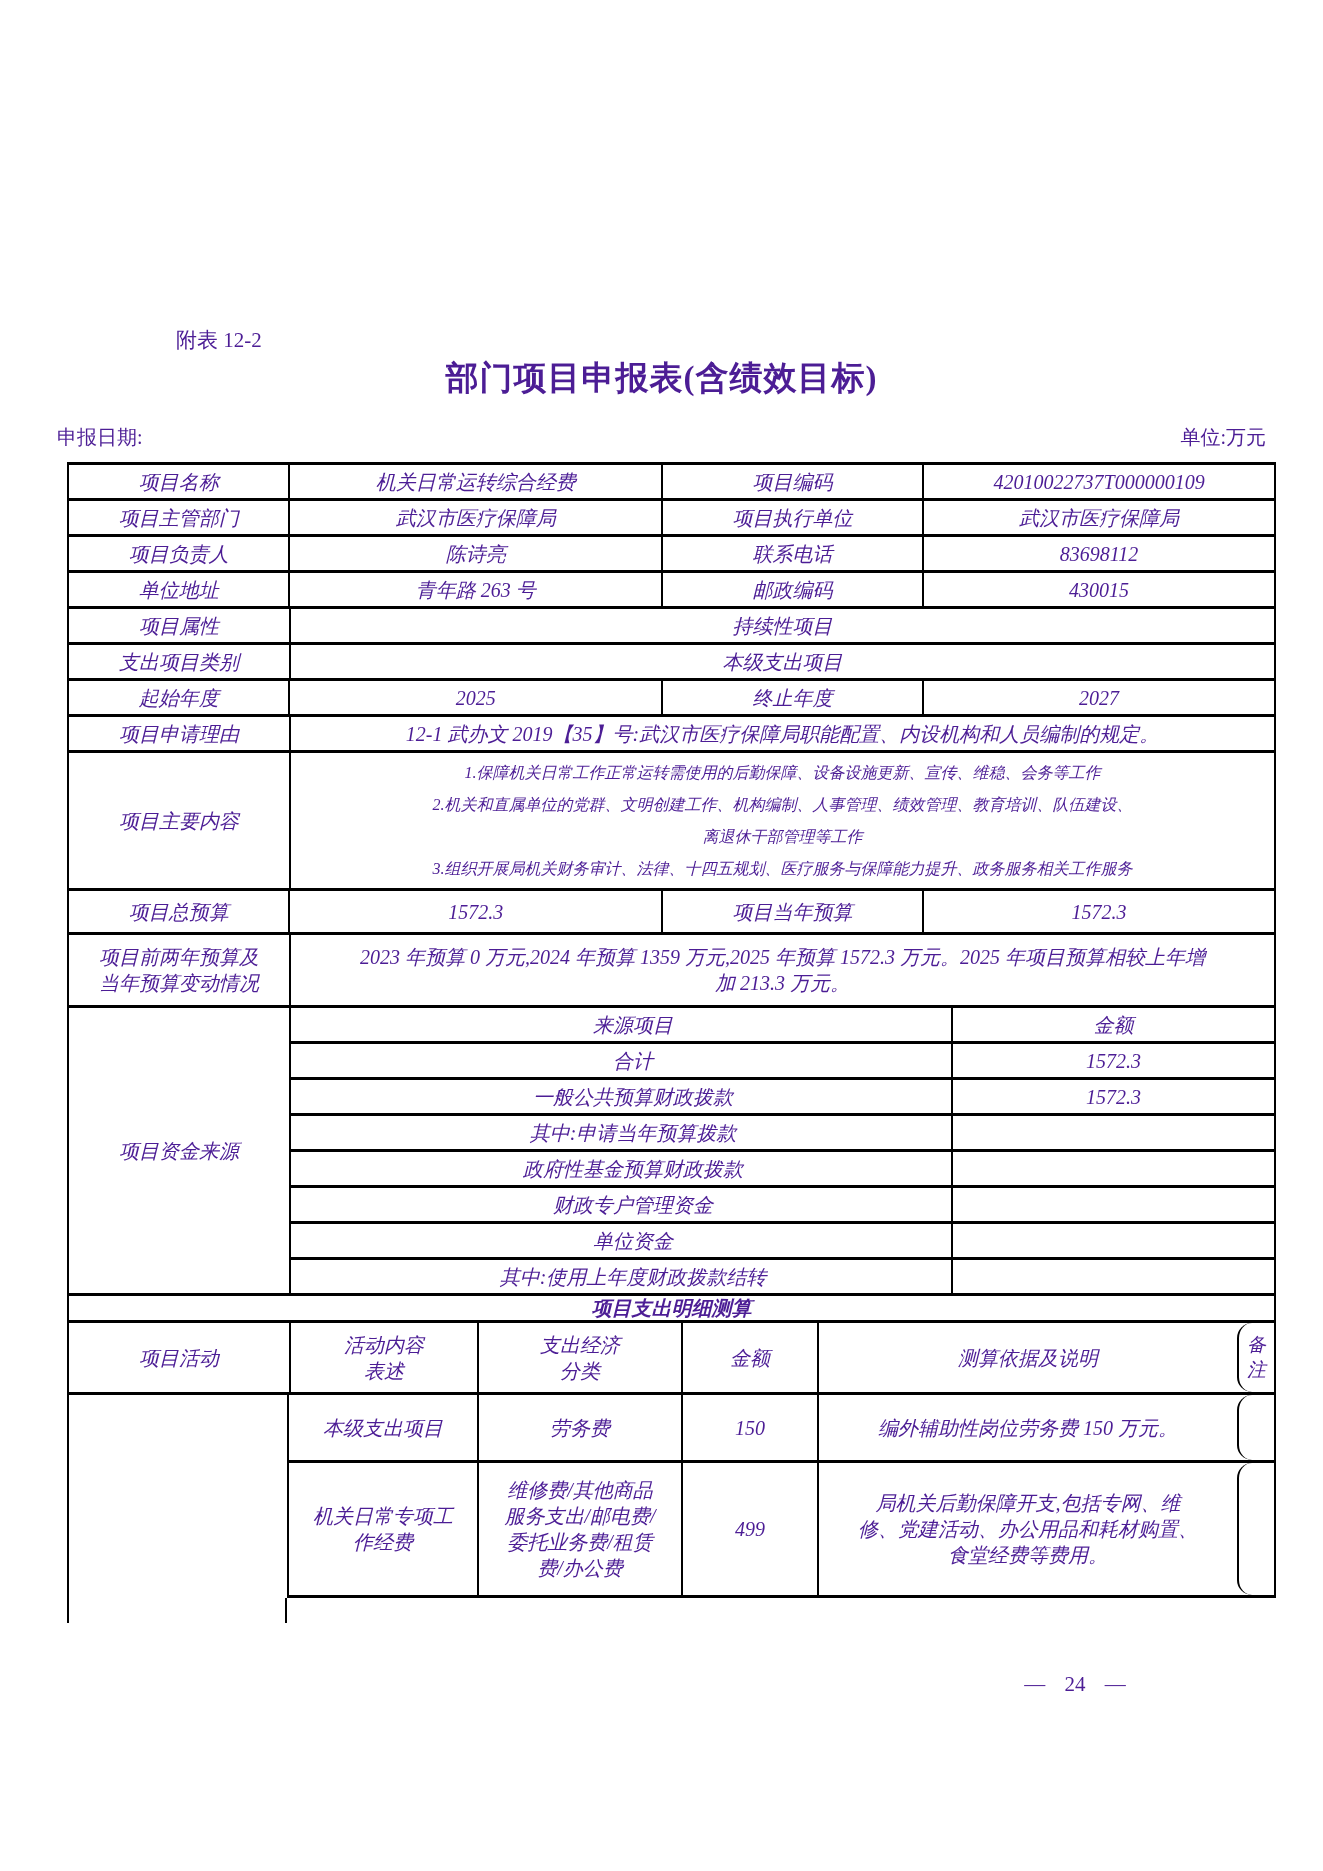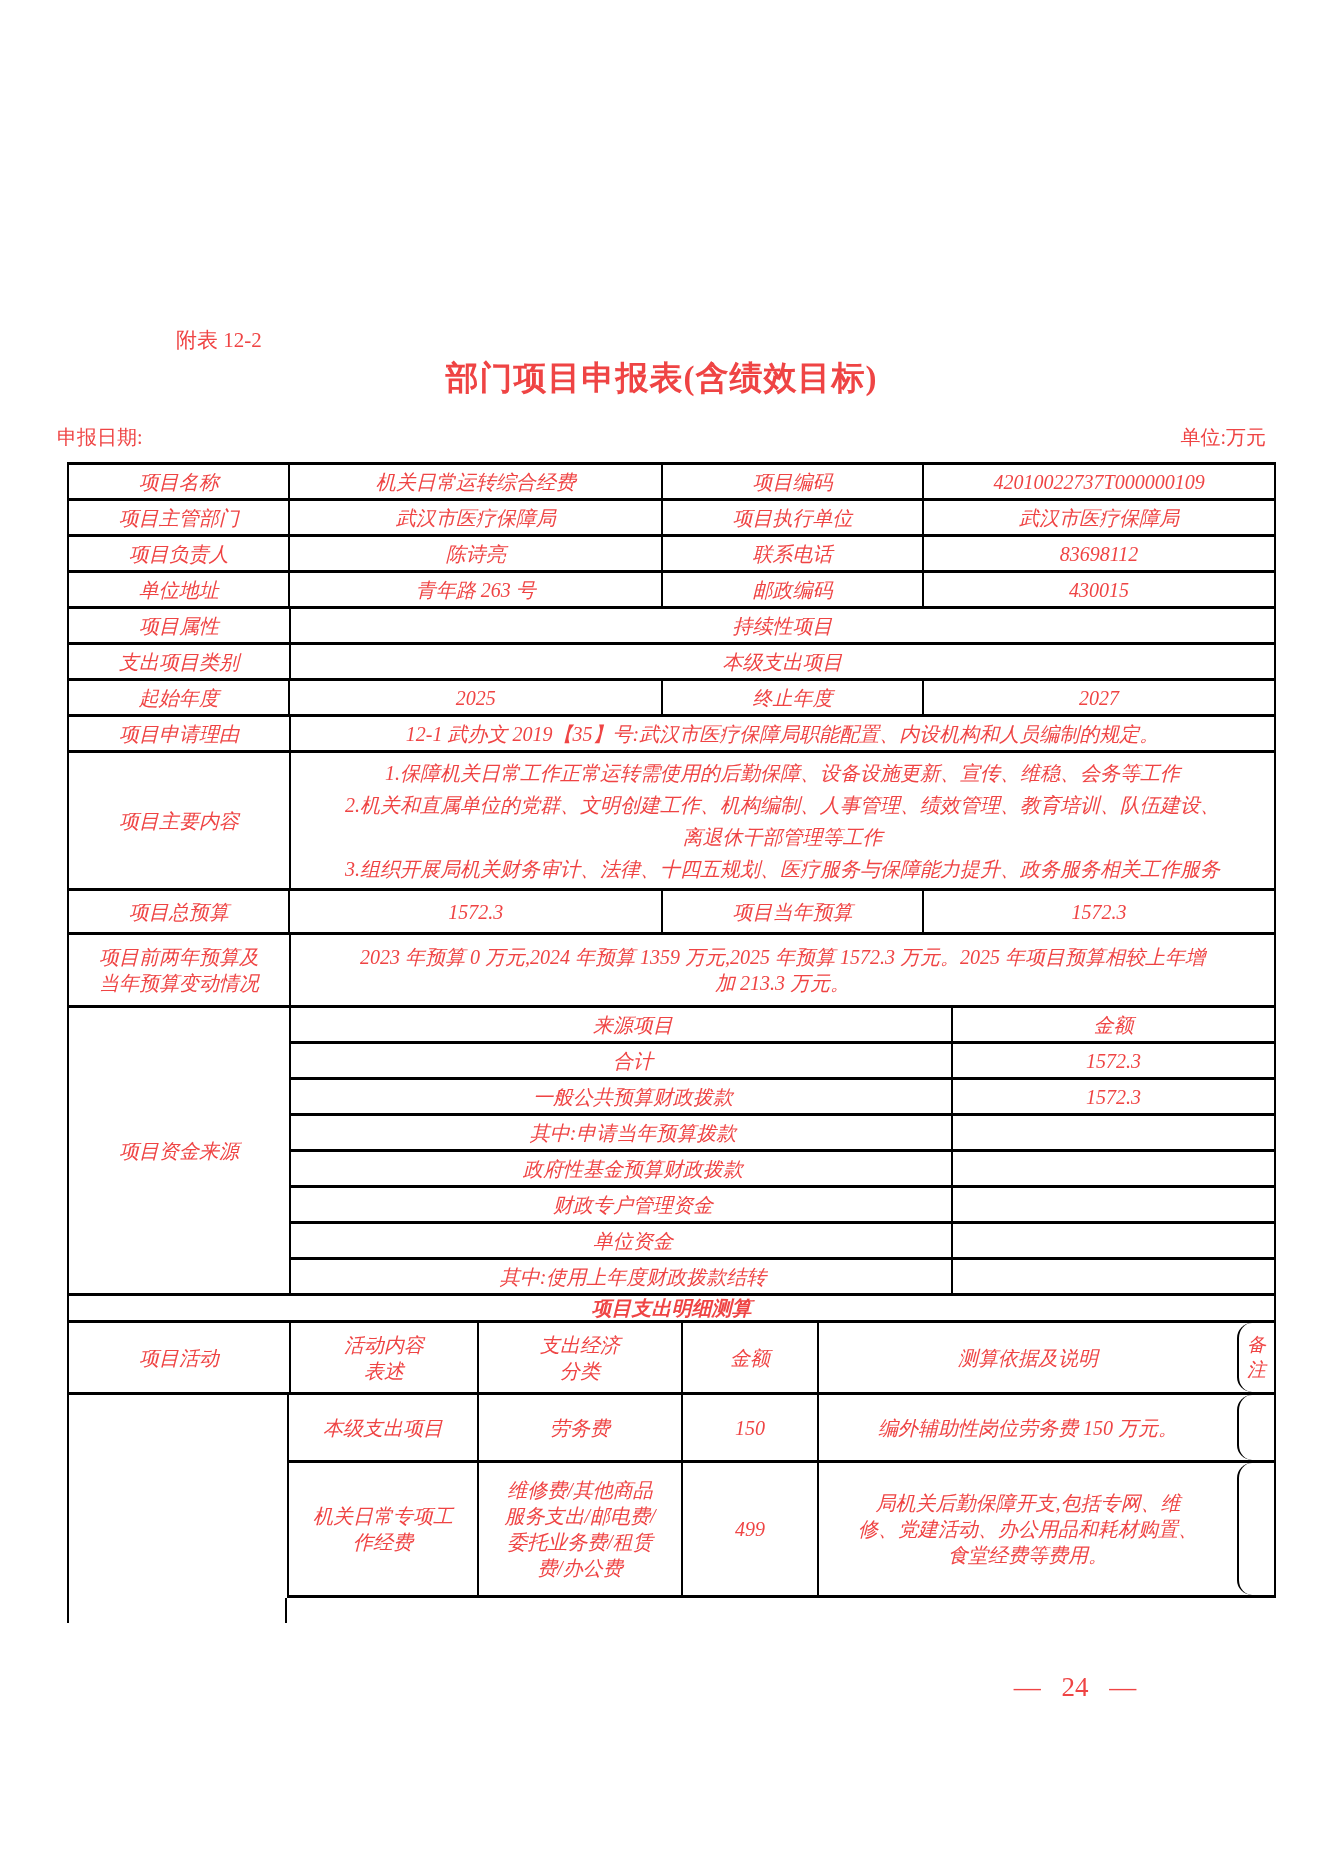--- a/index.html
+++ b/index.html
@@ -1,50 +1,50 @@
 <!DOCTYPE html>
 <html><head>
 <meta charset="utf-8">
 <style>
   html,body{margin:0;padding:0;background:#e8e8e8;}
   .page{position:relative;width:1323px;height:1871px;background:#ffffff;margin:0 auto;
-        font-family:"Liberation Serif","DejaVu Serif",serif;color:#ef4444;overflow:hidden;}
+        font-family:"Liberation Serif","DejaVu Serif",serif;color:#4c1d95;overflow:hidden;}
   .attach{position:absolute;left:176px;top:326px;font-size:21px;}
   .title{position:absolute;left:57px;top:356px;width:1209px;margin:0;text-align:center;
          font-size:33px;font-weight:bold;letter-spacing:1px;}
   .meta{position:absolute;left:57px;top:424px;width:1209px;display:flex;
         justify-content:space-between;font-size:20px;}
   .sheet{position:absolute;left:67px;top:462px;width:1209px;font-style:italic;}
   .tbl{border-left:2px solid #000;border-right:2px solid #000;border-top:3px solid #000;box-sizing:content-box;}
   .row{display:flex;border-bottom:3px solid #000;box-sizing:border-box;}
   .cell{box-sizing:border-box;display:flex;flex-direction:column;align-items:center;
         justify-content:center;text-align:center;font-size:20px;line-height:1.3;overflow:hidden;}
   .bl{border-left:2px solid #000;}
   .w1{width:220px}.w2{width:374px}.w3{width:262px}.w4{width:353px}.wv{width:985px;flex:1}
   .h36{height:36px}.h34{height:44px}.h138{height:138px}.h73{height:73px}.h35{height:27px}.h72{height:72px}
   .preline{white-space:pre-line;}
-  .paras p{margin:0;line-height:32px;font-size:20px;}
+  .paras p{margin:0;line-height:32px;font-size:16px;}
   .bold{font-weight:bold;}
   
   .fsec{display:flex;border-bottom:3px solid #000;}
   .flabel{width:220px;}
   .fright{flex:1;border-left:2px solid #000;}
   .frow{display:flex;border-bottom:3px solid #000;height:36px;box-sizing:border-box;padding-left:24px;}
   .frow.last{border-bottom:none;height:33px;}
   .fs{width:636px}.fa{flex:1;border-left:2px solid #000;}
   
   .dh1{width:220px}.d2{width:188px}.d3{width:204px}.d4{width:136px}.d5{width:420px}.d6{flex:1;font-size:19px;border-radius:15px;}
   .detail-body{display:flex;}
   .dcol1{width:220px;height:203px;border-right:2px solid #000;box-sizing:border-box;}
   .dright{flex:1;}
   .drow{display:flex;border-bottom:3px solid #000;box-sizing:border-box;}
   .drow1{height:68px}.drow2{height:135px}
   .stub{height:25px;width:220px;border-left:2px solid #000;border-right:2px solid #000;box-sizing:border-box;}
   .footer{position:absolute;left:975px;top:1672px;width:200px;text-align:center;
-          font-size:27px;word-spacing:14px;}
+          font-size:21px;word-spacing:14px;}
 </style>
 </head>
 <body>
 
 <div class="page">
 
   <div class="attach">附表 12-2</div>
   <h1 class="title">部门项目申报表(含绩效目标)</h1>
 
   <div class="meta">

